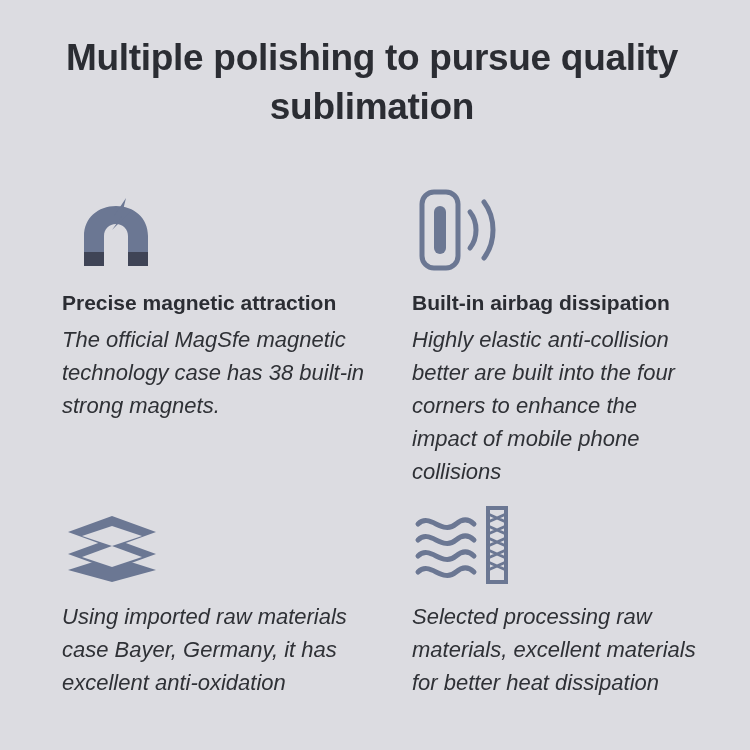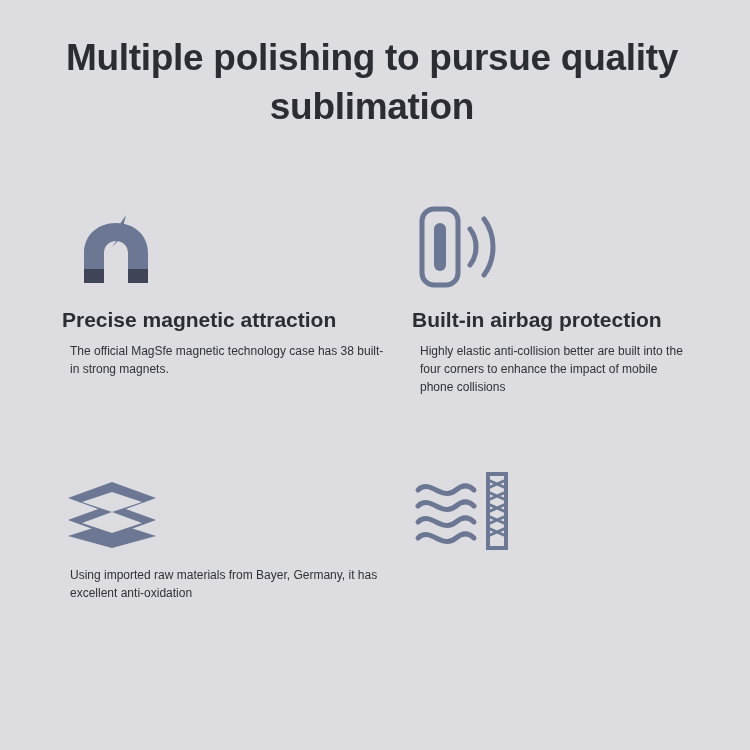--- a/index.html
+++ b/index.html
@@ -26,27 +26,26 @@
     line-height: 1.32;
     font-weight: 700;
     letter-spacing: -0.3px;
     color: #2b2d33;
     margin: 0;
     max-width: 620px;
     text-align: center;
   }
   .grid {
     position: absolute;
-    top: 195px;
+    top: 178px;
     left: 62px;
     right: 30px;
     display: grid;
     grid-template-columns: 350px 1fr;
     grid-template-rows: auto auto;
-    row-gap: 50px;
   }
   .cell {
     padding-right: 18px;
   }
   .icon-wrap {
     height: 96px;
     display: flex;
     align-items: flex-end;
     margin-bottom: 16px;
   }
@@ -54,25 +53,26 @@
     display: block;
   }
   .cell-title {
     font-size: 21px;
     font-weight: 700;
     line-height: 1.28;
     color: #2b2d33;
     margin: 0 0 6px 0;
   }
   .cell-body {
-    font-size: 12px;
+    font-size: 22px;
     line-height: 1.5;
     color: #2f3136;
-    margin: 8px;
+    margin: 0;
     max-width: 320px;
+    font-style: italic;
   }
   .cell.right .cell-body {
     max-width: 305px;
   }
 </style>
 </head>
 <body>
 
 <div class="page">
 
@@ -95,44 +95,45 @@
 
     <div class="cell right">
       <div class="icon-wrap">
         <svg width="96" height="88" viewBox="0 0 96 88" fill="none">
           <rect x="10" y="6" width="36" height="76" rx="12" stroke="#6b7793" stroke-width="5"></rect>
           <rect x="22" y="20" width="12" height="48" rx="6" fill="#6b7793"></rect>
           <path d="M58 26 C66 36 66 52 58 62" stroke="#6b7793" stroke-width="5" stroke-linecap="round"></path>
           <path d="M72 16 C84 32 84 56 72 72" stroke="#6b7793" stroke-width="5" stroke-linecap="round"></path>
         </svg>
       </div>
-      <h2 class="cell-title">Built-in airbag protection</h2>
+      <h2 class="cell-title">Built-in airbag dissipation</h2>
       <p class="cell-body">Highly elastic anti-collision better are built into the four corners to enhance the impact of mobile phone collisions</p>
     </div>
 
     <div class="cell left">
       <div class="icon-wrap">
         <svg width="100" height="72" viewBox="0 0 100 72" fill="none">
           <path d="M50 4 L94 20 L50 36 L6 20 Z" fill="#6b7793"></path>
           <path d="M50 26 L94 42 L50 58 L6 42 Z" fill="#6b7793"></path>
           <path d="M50 44 L94 58 L50 70 L6 58 Z" fill="#6b7793"></path>
           <path d="M50 14 L80 24 L50 34 L20 24 Z" fill="#dcdce1"></path>
           <path d="M50 34 L80 45 L50 55 L20 45 Z" fill="#dcdce1"></path>
         </svg>
       </div>
-      <p class="cell-body">Using imported raw materials from Bayer, Germany, it has excellent anti-oxidation</p>
+      <p class="cell-body">Using imported raw materials case Bayer, Germany, it has excellent anti-oxidation</p>
     </div>
 
     <div class="cell right">
       <div class="icon-wrap">
         <svg width="104" height="78" viewBox="0 0 104 78" fill="none">
           <path d="M6 18 C18 6 30 30 44 18 C52 11 58 14 62 18" stroke="#6b7793" stroke-width="5" fill="none" stroke-linecap="round"></path>
           <path d="M6 34 C18 22 30 46 44 34 C52 27 58 30 62 34" stroke="#6b7793" stroke-width="5" fill="none" stroke-linecap="round"></path>
           <path d="M6 50 C18 38 30 62 44 50 C52 43 58 46 62 50" stroke="#6b7793" stroke-width="5" fill="none" stroke-linecap="round"></path>
           <path d="M6 66 C18 54 30 78 44 66 C52 59 58 62 62 66" stroke="#6b7793" stroke-width="5" fill="none" stroke-linecap="round"></path>
           <rect x="76" y="2" width="18" height="74" stroke="#6b7793" stroke-width="4" fill="none"></rect>
           <path d="M76 8 L94 16 M76 20 L94 28 M76 32 L94 40 M76 44 L94 52 M76 56 L94 64 M94 8 L76 16 M94 20 L76 28 M94 32 L76 40 M94 44 L76 52 M94 56 L76 64" stroke="#6b7793" stroke-width="3"></path>
         </svg>
       </div>
+      <p class="cell-body">Selected processing raw materials, excellent materials for better heat dissipation</p>
     </div>
 
   </div>
 </div>
 
 </body></html>

